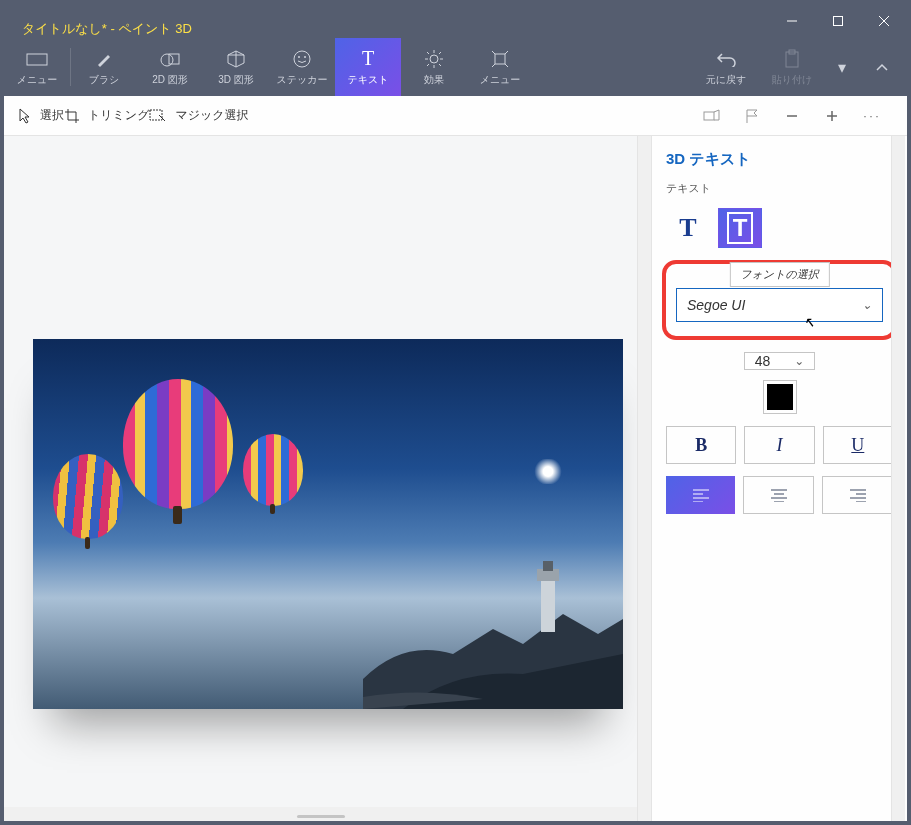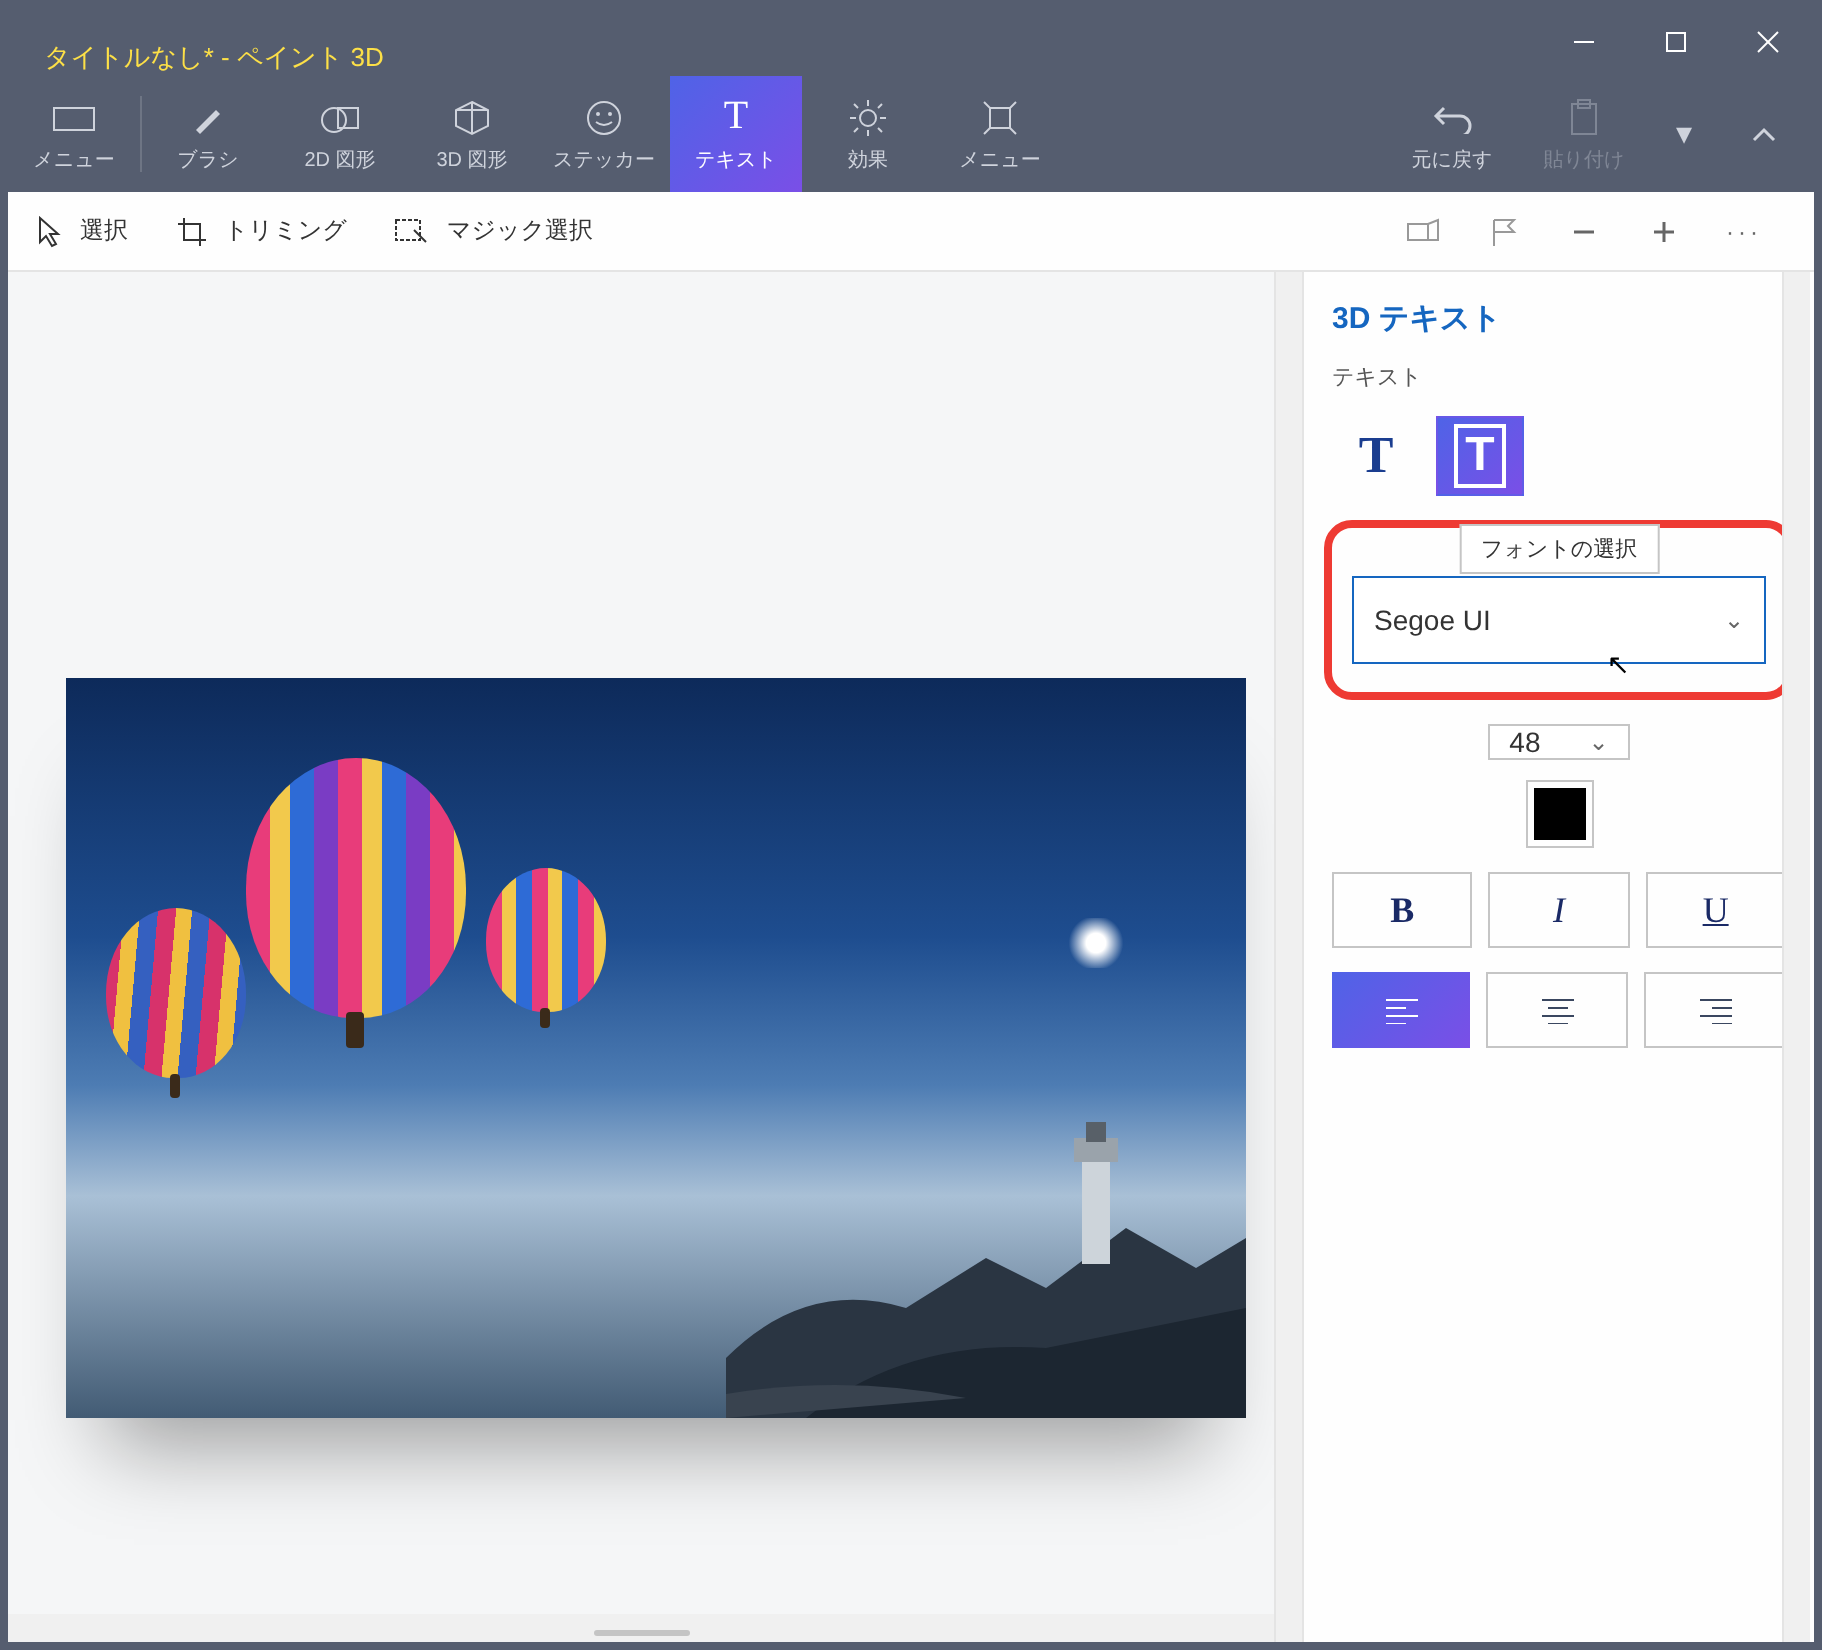--- a/index.html
+++ b/index.html
@@ -35,21 +35,21 @@
   }
   .ribbon-item.disabled { opacity:.35; }
   .ribbon-item .ico { height:22px; display:flex; align-items:center; justify-content:center; }
   .ribbon-sep { width:1px; background:rgba(255,255,255,.15); margin:10px 0; }
   .ribbon-spacer { flex:1; }
   .ribbon-end { display:flex; align-items:center; padding-right:8px; gap:6px; }
   .ribbon-end .end-btn { width:34px;height:34px;display:flex;align-items:center;justify-content:center;}
   
   .subbar {
     height:40px; background:#fefefe; border-bottom:1px solid #e4e4e4;
-    display:flex; align-items:center; padding:0 14px; gap:24px; font-size:12px; color:#333;
+    display:flex; align-items:center; padding:0 14px; font-size:12px; color:#333;
     flex:none;
   }
   .sub-item { display:flex; align-items:center; gap:8px; }
   .sub-icons-right { margin-left:auto; display:flex; gap:22px; align-items:center; color:#666; padding-right:12px;}
   .sub-icons-right .ic{width:18px;height:18px;display:flex;align-items:center;justify-content:center;}
   
   .body { flex:1; display:flex; min-height:0;}
   .canvas-area { flex:1; background:#f5f6f7; display:flex; align-items:center; justify-content:center; position:relative;}
   .canvas-img {
     width:590px; height:370px;
@@ -79,29 +79,29 @@
   .panel-title { color:#1566c0; font-size:15px; font-weight:700; }
   .panel-label { font-size:11px; color:#555; }
   .text-mode-row { display:flex; gap:8px; }
   .mode-btn { width:44px;height:40px;display:flex;align-items:center;justify-content:center;border:1px solid transparent;}
   .mode-btn.plain { color:#1a3d8f; font-size:26px; font-weight:600; font-family:Georgia,serif;}
   .mode-btn.active3d { background:linear-gradient(135deg,#4f63e7,#7a4fe7); color:#fff; font-size:24px;}
   .mode-btn.active3d span{display:inline-block;border:2px solid #fff;padding:0 4px;font-weight:600;}
   
   .highlight {
     border:4px solid #ee3a33; border-radius:14px;
-    padding:24px 10px 14px 10px; position:relative; margin:0 -4px;
+    padding:24px 10px 14px 10px; position:relative; margin:0 -4px;font-style:italic;
   }
   .tooltip {
     position:absolute; top:-2px; left:50%; transform:translateX(-50%);
     padding:4px 10px; font-size:11px; color:#333;
     background:#fff; border:1px solid #c5c5c5;
   }
   .dropdown {
-    height:44px; border:1px solid #1566c0; background:#fff;
+    height:34px; border:1px solid #1566c0; background:#fff;
     display:flex; align-items:center; padding:0 10px; font-size:14px; color:#333;
     justify-content:space-between;
     gap:24px;
   }
   .dropdown.plainbd{border:1px solid #c5c5c5;}
   .chev{color:#666;font-size:12px;}
   .cursor{position:absolute;right:78px;bottom:6px;font-size:14px;color:#000;}
   .size-row{display:flex;gap:10px;align-items:center;flex-direction:column;}
   .size-row .dropdown{flex:1;}
   .color-sw{width:34px;height:34px;border:1px solid #c5c5c5;padding:3px;}

